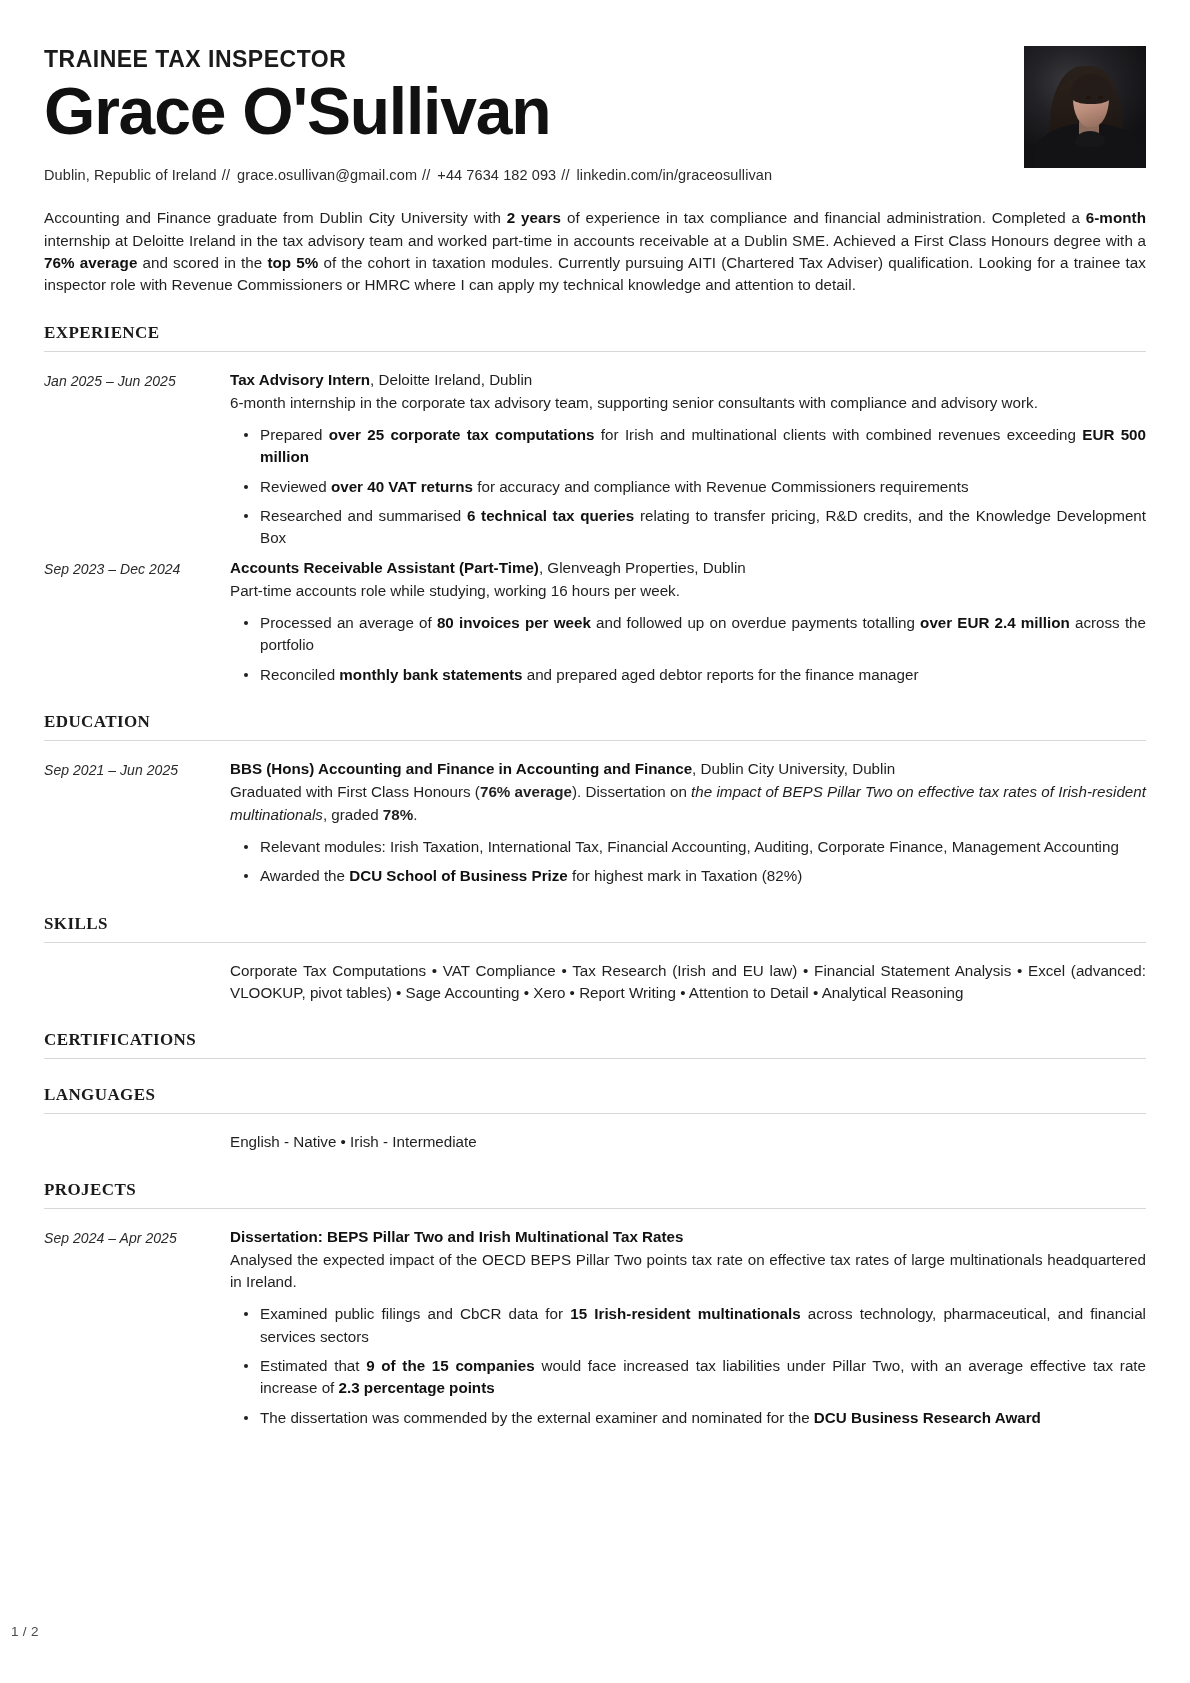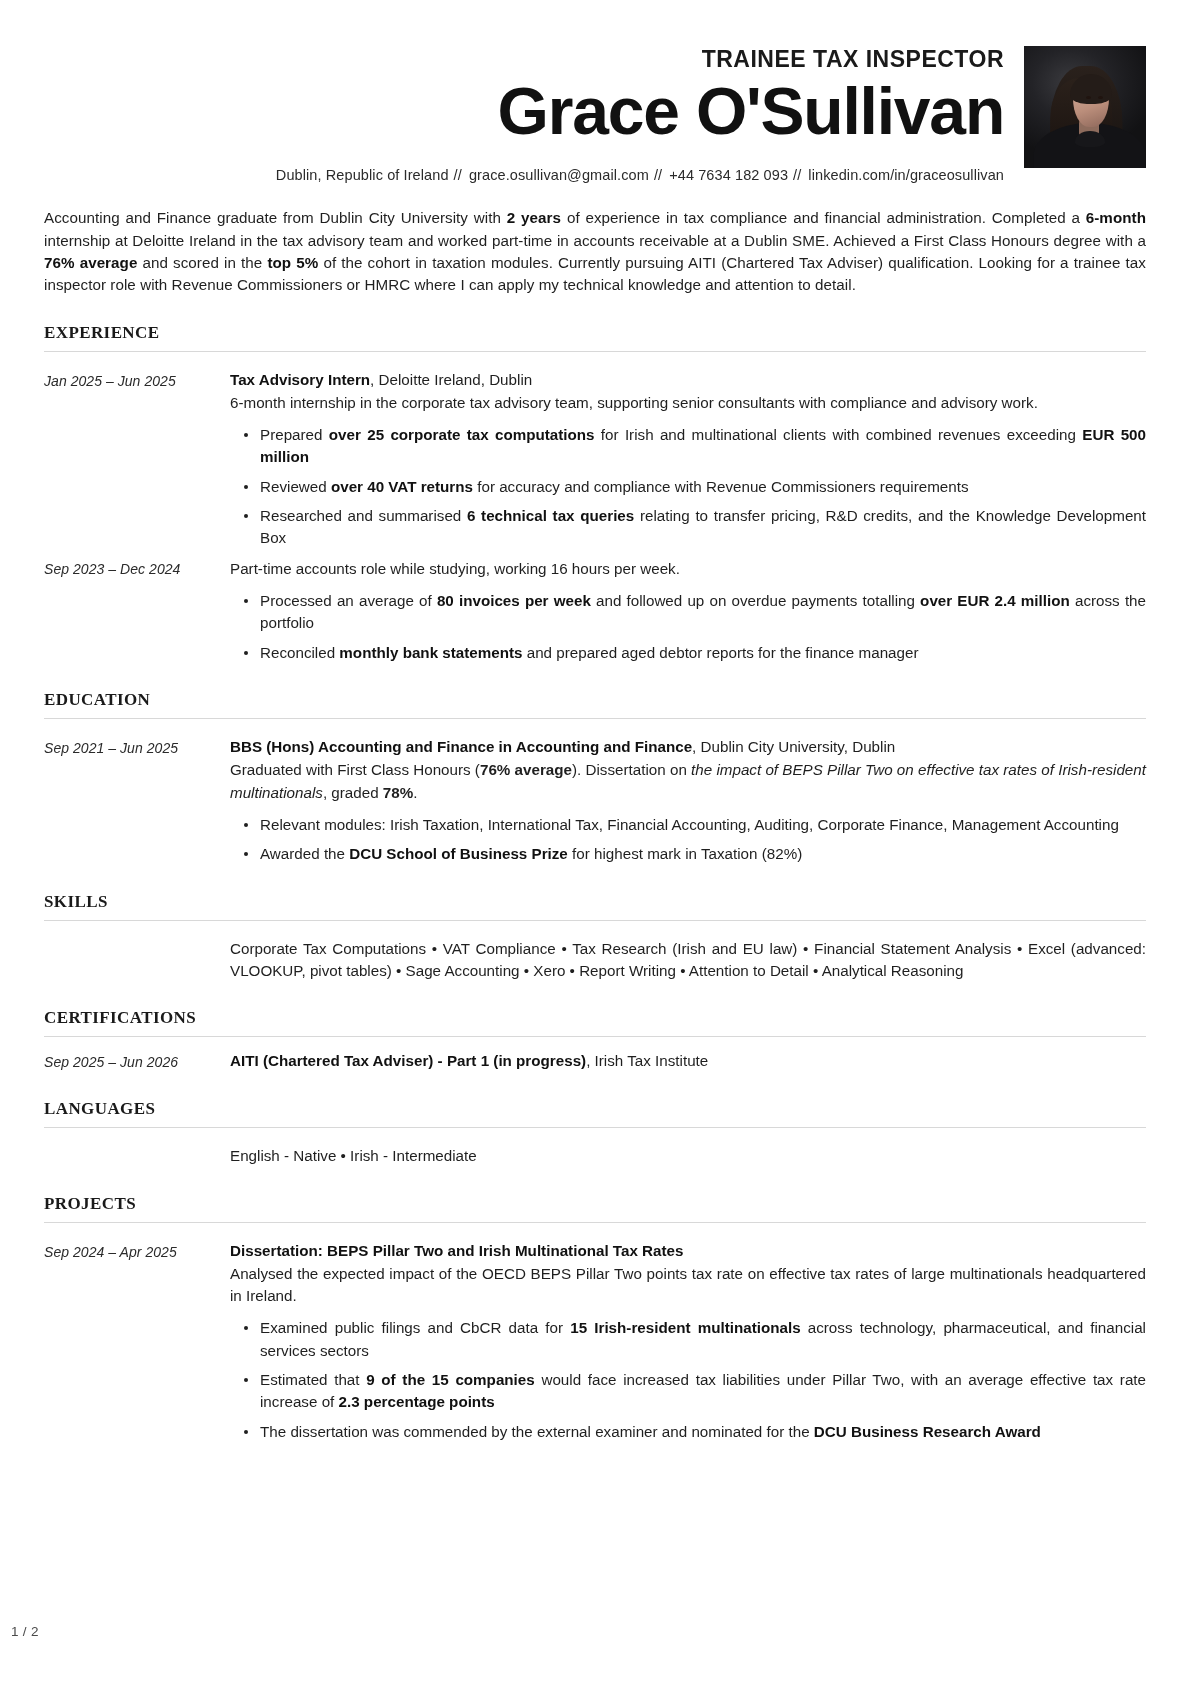--- a/index.html
+++ b/index.html
@@ -19,21 +19,20 @@
     min-height: 1683px;
     padding: 42px 44px 0 44px;
     position: relative;
   }
 
   
   .header {
     display: flex;
     justify-content: space-between;
     align-items: flex-start;
-    text-align: right;
   }
   .header-left { flex: 1 1 auto; padding-top: 4px; }
   .job-title {
     font-size: 23px;
     font-weight: bold;
     letter-spacing: 0.5px;
     color: #1a1a1a;
     margin: 0 0 6px 0;
     line-height: 1.15;
   }
@@ -270,20 +269,21 @@
             <ul class="bullets">
               <li>Prepared <b>over 25 corporate tax computations</b> for Irish and multinational clients with combined revenues exceeding <b>EUR 500 million</b></li>
               <li>Reviewed <b>over 40 VAT returns</b> for accuracy and compliance with Revenue Commissioners requirements</li>
               <li>Researched and summarised <b>6 technical tax queries</b> relating to transfer pricing, R&amp;D credits, and the Knowledge Development Box</li>
             </ul>
           </div>
         </div>
         <div class="entry">
           <div class="entry-date">Sep 2023 – Dec 2024</div>
           <div class="entry-body">
+            <div class="entry-heading"><b>Accounts Receivable Assistant (Part-Time)</b>, Glenveagh Properties, Dublin</div>
             <div class="entry-desc">Part-time accounts role while studying, working 16 hours per week.</div>
             <ul class="bullets">
               <li>Processed an average of <b>80 invoices per week</b> and followed up on overdue payments totalling <b>over EUR 2.4 million</b> across the portfolio</li>
               <li>Reconciled <b>monthly bank statements</b> and prepared aged debtor reports for the finance manager</li>
             </ul>
           </div>
         </div>
       </div>
       <div class="section">
         <div class="section-title">EDUCATION</div>
@@ -303,26 +303,20 @@
         <div class="section-title">SKILLS</div>
         <div class="entry">
           <div class="entry-date"></div>
           <div class="entry-body">
             <div class="plain-block">Corporate Tax Computations • VAT Compliance • Tax Research (Irish and EU law) • Financial Statement Analysis • Excel (advanced: VLOOKUP, pivot tables) • Sage Accounting • Xero • Report Writing • Attention to Detail • Analytical Reasoning</div>
           </div>
         </div>
       </div>
       <div class="section">
         <div class="section-title">CERTIFICATIONS</div>
-        <div class="entry compact">
-          <div class="entry-date">Sep 2025 – Jun 2026</div>
-          <div class="entry-body">
-            <div class="entry-heading"><b>AITI (Chartered Tax Adviser) - Part 1 (in progress)</b>, Irish Tax Institute</div>
-          </div>
-        </div>
       </div>
       <div class="section">
         <div class="section-title">LANGUAGES</div>
         <div class="entry">
           <div class="entry-date"></div>
           <div class="entry-body">
             <div class="plain-block">English - Native • Irish - Intermediate</div>
           </div>
         </div>
       </div>

